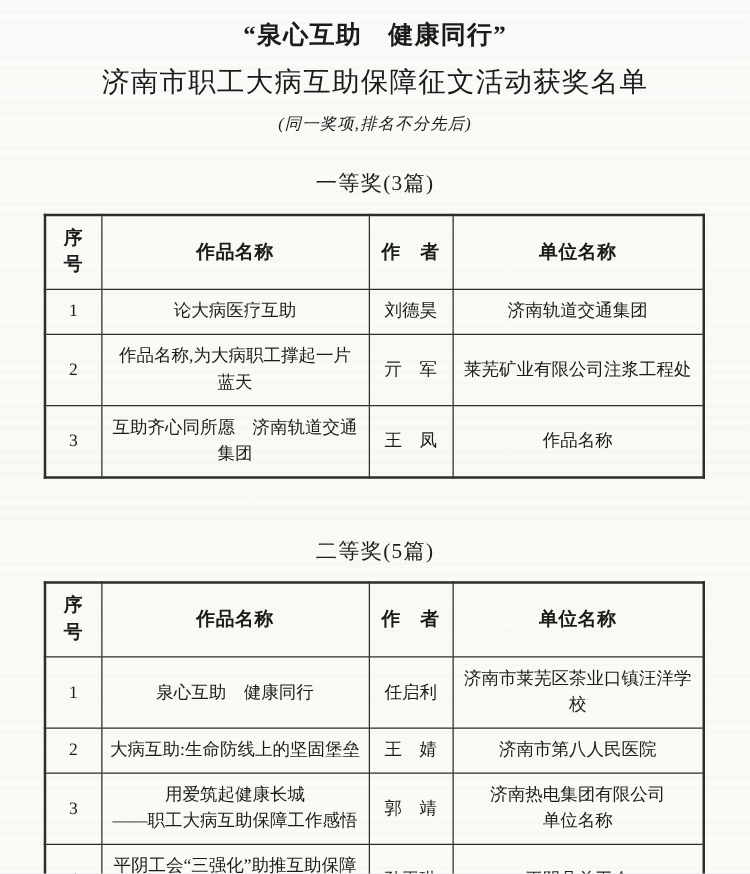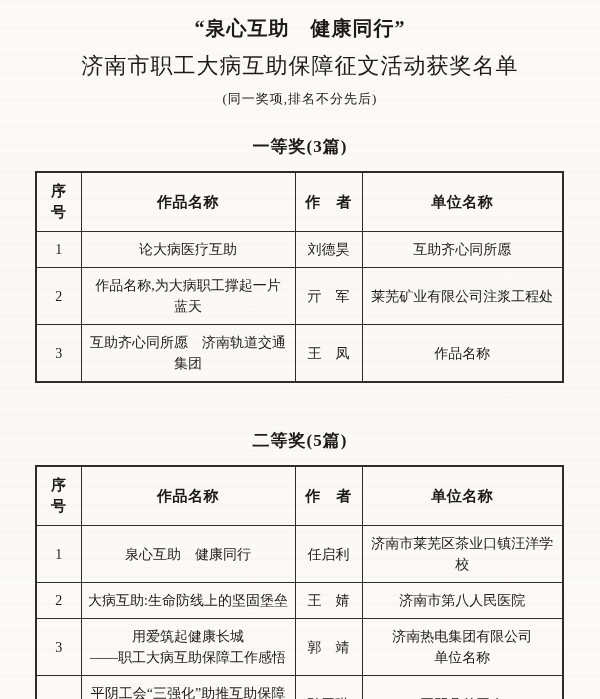--- a/index.html
+++ b/index.html
@@ -31,25 +31,26 @@
     letter-spacing: 1px;
     line-height: 32px;
     margin-top: 7px;
   }
   .subtitle {
     text-align: center;
     font-size: 13px;
     line-height: 20px;
     margin-top: 7px;
     letter-spacing: 1px;
+    font-style: italic;
   }
   .award-heading {
     text-align: center;
     font-size: 17px;
-    font-weight: bold;
+    font-weight: normal;
     letter-spacing: 1px;
     line-height: 24px;
   }
   .section-first .award-heading { margin-top: 26px; }
   .section-second .award-heading { margin-top: 46px; }
   table.award-table {
     border-collapse: collapse;
     table-layout: fixed;
     width: 527px;
     margin: 12px 0 0 35px;
@@ -100,21 +101,21 @@
           <th>作品名称</th>
           <th>作　者</th>
           <th>单位名称</th>
         </tr>
       </thead>
       <tbody>
         <tr>
           <td>1</td>
           <td>论大病医疗互助</td>
           <td>刘德昊</td>
-          <td>互助齐心同所愿</td>
+          <td>济南轨道交通集团</td>
         </tr>
         <tr>
           <td>2</td>
           <td>作品名称,为大病职工撑起一片
 蓝天</td>
           <td>亓　军</td>
           <td>莱芜矿业有限公司注浆工程处</td>
         </tr>
         <tr>
           <td>3</td>

